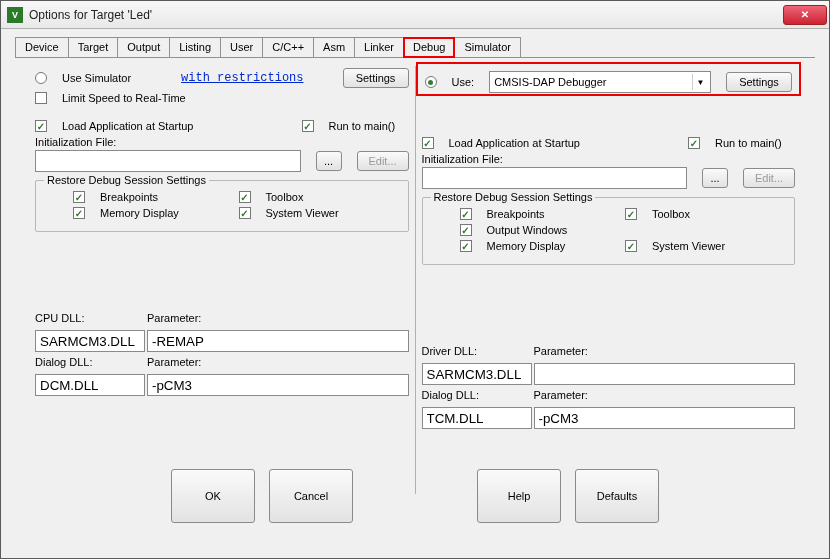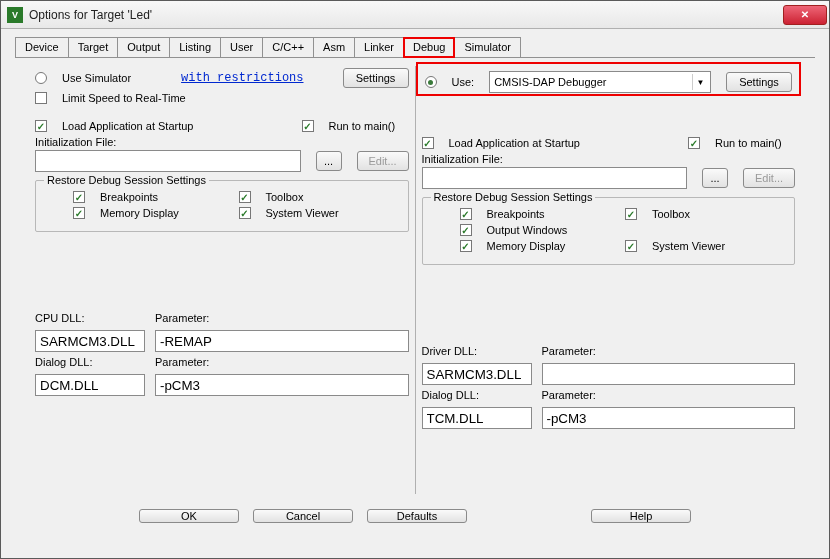--- a/index.html
+++ b/index.html
@@ -24,24 +24,24 @@
 .chk.checked::after{content:"✓"}
 .link{color:#0028d0;text-decoration:underline;font-family:"Courier New",monospace;font-size:12px;cursor:pointer}
 .btn{padding:3px 0;border:1px solid #8a8a8a;background:linear-gradient(#fafafa,#e2e2e2);border-radius:3px;cursor:pointer;text-align:center}
 .btn.dis{color:#9a9a9a}
 .input{border:1px solid #8a8a8a;background:#fff;padding:3px 4px;height:22px}
 .select{border:1px solid #8a8a8a;background:#fff;height:22px;display:flex;align-items:center;padding:0 2px 0 4px;cursor:pointer}
 .select .arrow{margin-left:auto;width:16px;height:16px;display:flex;align-items:center;justify-content:center;border-left:1px solid #ccc;font-size:8px}
 .grp{border:1px solid #b8b8b8;border-radius:2px;padding:10px 12px 8px;margin-top:8px;position:relative}
 .grp .legend{position:absolute;top:-7px;left:8px;background:#f0f0f0;padding:0 3px}
 .lbl{margin-bottom:2px}
-.dllgrid{display:grid;grid-template-columns:110px 1fr;gap:4px 10px;margin-top:6px}
+.dllgrid{display:grid;grid-template-columns:110px 1fr;gap:4px 2px;margin-top:6px}
 .highlight-box{position:absolute;border:2px solid #e00;pointer-events:none}
 .footer{display:flex;justify-content:center;gap:14px;padding:6px 0;position:absolute;bottom:6px;left:0;right:0}
-.footer .btn{width:100px;padding:0 0}
+.footer .btn{width:84px;padding:20px 0}
 .footer .help{margin-left:110px}
 </style>
 </head>
 <body>
 
 <div class="window">
   <div class="titlebar">
     <div class="ticon">V</div>
     <div class="title">Options for Target 'Led'</div>
     <div class="closebtn">✕</div>
@@ -187,17 +187,17 @@
           <div class="lbl">Parameter:</div>
           <input class="input" value="TCM.DLL" style="">
           <input class="input" value="-pCM3" style="">
         </div>
       </div>
     </div>
 
     <div class="footer">
       <div class="btn">OK</div>
       <div class="btn">Cancel</div>
+      <div class="btn help">Help</div>
       <div class="btn">Defaults</div>
-      <div class="btn help">Help</div>
     </div>
   </div>
 </div>
 
 </body></html>

